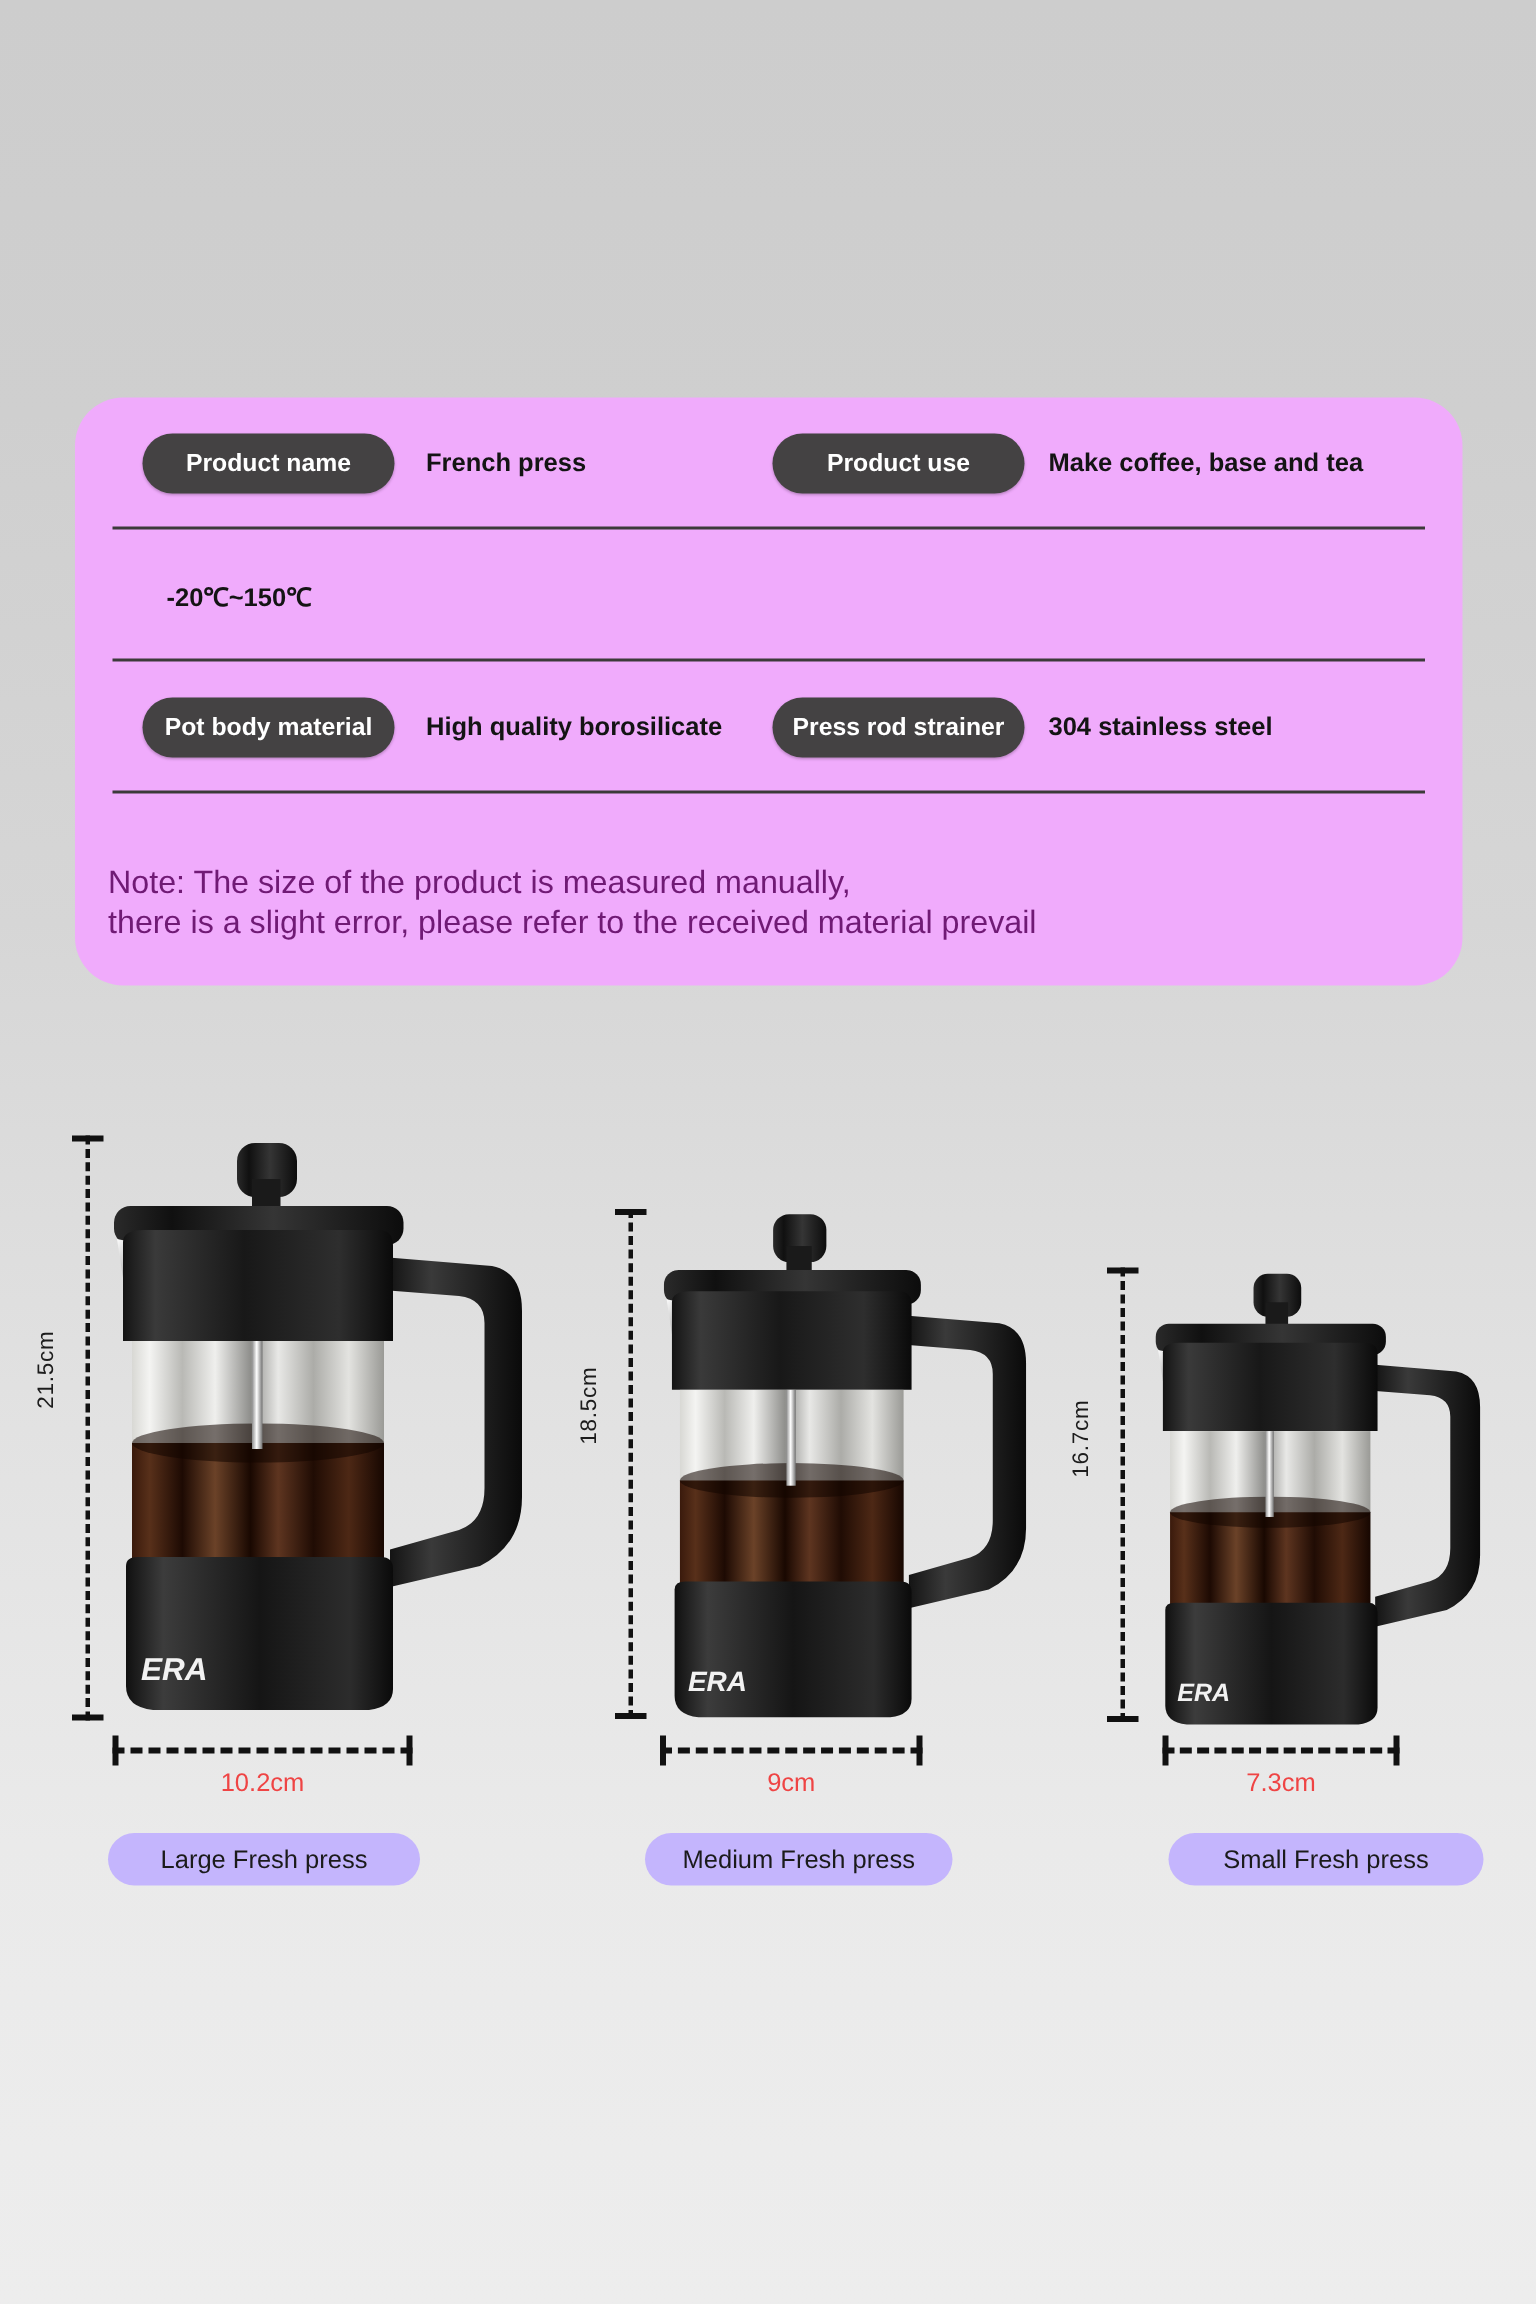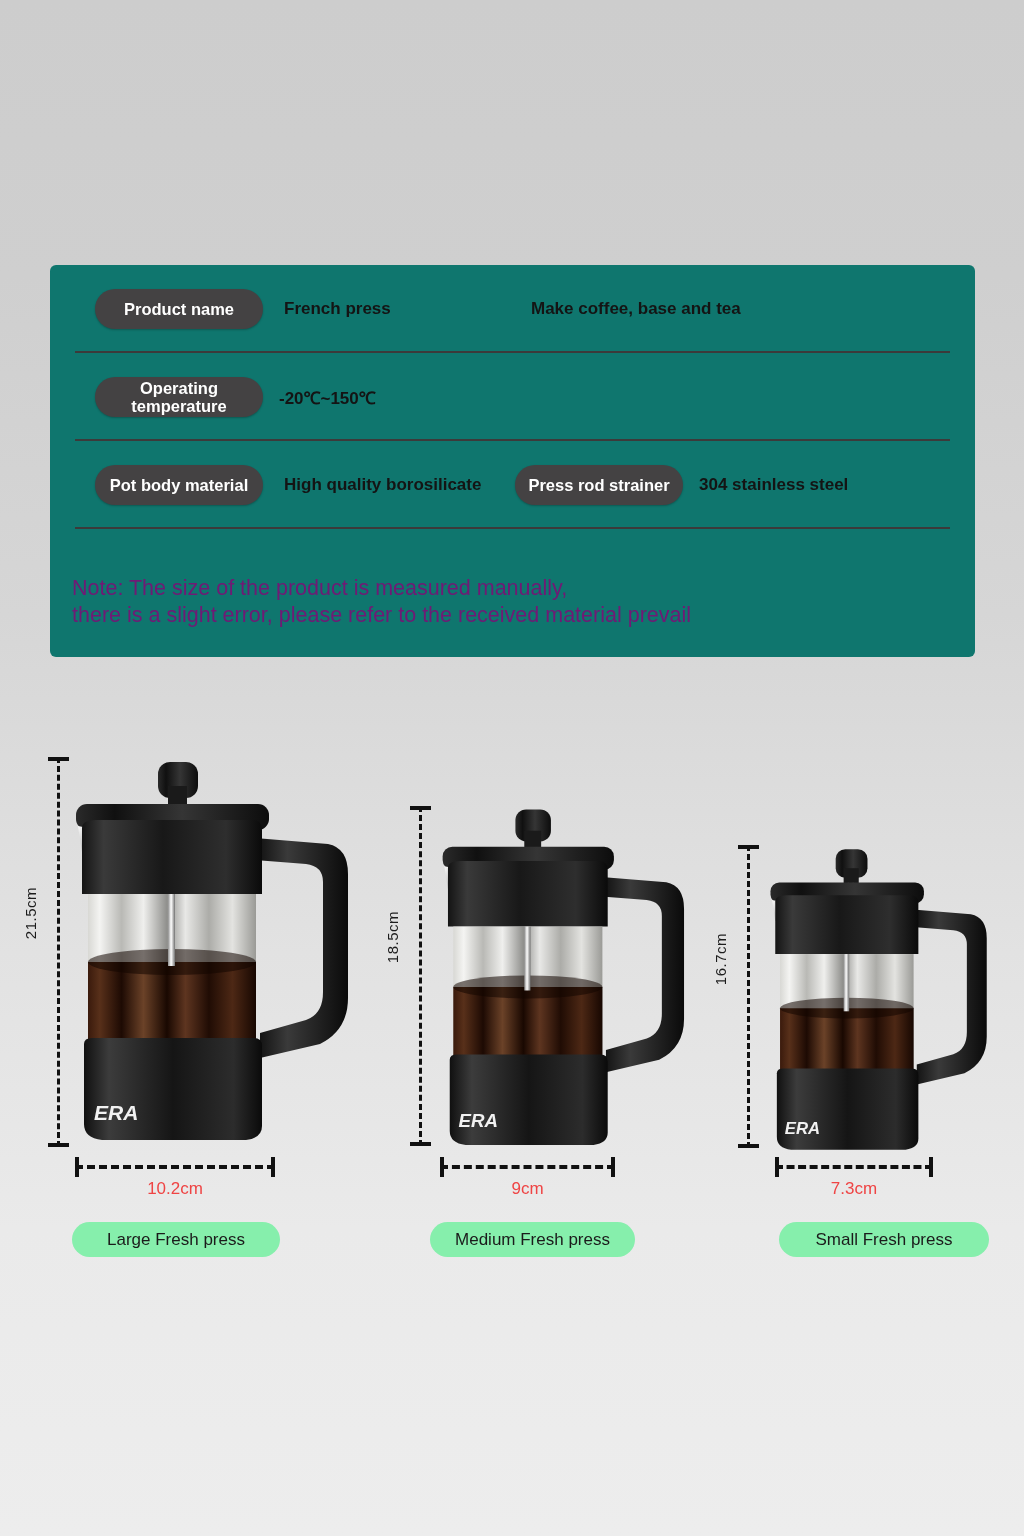--- a/index.html
+++ b/index.html
@@ -12,22 +12,22 @@
     background: linear-gradient(180deg, #cdcdcd 0%, #cfcfcf 18%, #d6d6d6 40%,
                  #e2e2e2 62%, #eaeaea 80%, #ededed 100%);
     position: relative;
   }
 
   
   .spec-card {
     position: absolute;
     left: 50px; top: 265px;
     width: 925px; height: 392px;
-    background: #0f766e;
-    border-radius: 6px;
+    background: #f0abfc;
+    border-radius: 32px;
   }
   .spec-rows {
     position: absolute;
     left: 0; top: 0; right: 0;
   }
   .spec-row {
     position: relative;
     height: 88px;
     display: flex;
     align-items: center;
@@ -118,21 +118,21 @@
     width: 4px; height: 20px; background: #111;
   }
   .hdim-label {
     position: absolute; top: 22px;
     width: 100%; text-align: center;
     font-size: 17px; color: #ef4444;
   }
 
   .name-pill {
     position: absolute;
-    background: #86efac;
+    background: #c4b5fd;
     border-radius: 999px;
     font-size: 17px;
     color: #1b1b1b;
     display: flex; align-items: center; justify-content: center;
     height: 35px;
     white-space: nowrap;
     padding: 0 18px;
   }
 
   
@@ -144,27 +144,27 @@
 
 <div class="spec-card">
   <div class="spec-rows">
 
     <div class="spec-row">
       <div class="cell left">
         <div class="pill w1">Product name</div>
         <div class="val">French press</div>
       </div>
       <div class="cell right">
+        <div class="pill w2">Product use</div>
         <div class="val">Make coffee, base and tea</div>
       </div>
     </div>
 
     <div class="spec-row">
       <div class="cell right">
-        <div class="pill w2">Operating temperature</div>
         <div class="val">-20℃~150℃</div>
       </div>
     </div>
 
     <div class="spec-row">
       <div class="cell left">
         <div class="pill w1">Pot body material</div>
         <div class="val">High quality borosilicate</div>
       </div>
       <div class="cell right">

